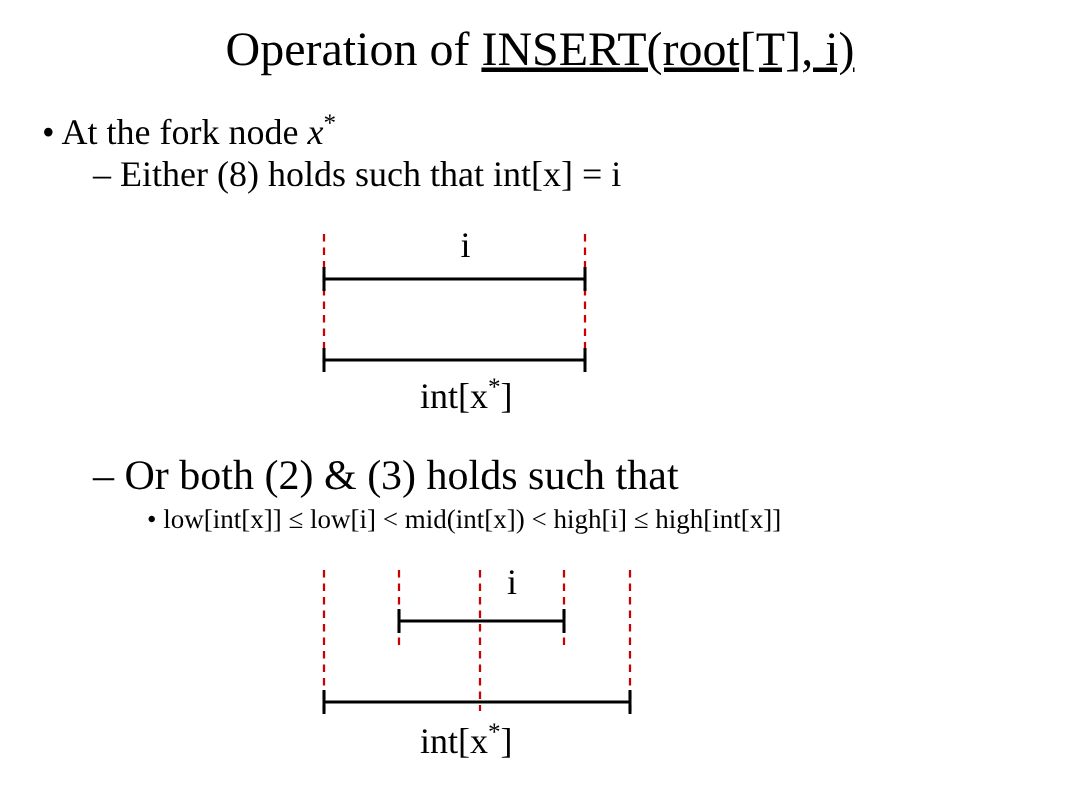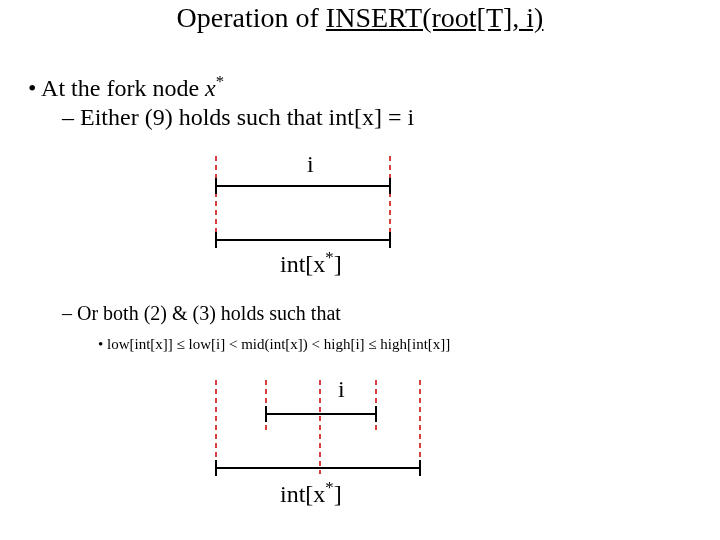--- a/index.html
+++ b/index.html
@@ -6,50 +6,50 @@
     margin: 0;
     padding: 0;
     width: 720px;
     height: 540px;
     font-family: "Times New Roman", Times, serif;
     color: #000;
     background: #fff;
     position: relative;
   }
   .title {
-    font-size: 28px;
+    font-size: 32px;
     text-align: center;
-    padding-top: 2px;
+    padding-top: 14px;
   }
   .title .u { text-decoration: underline; }
   .b1 {
     position: absolute;
     left: 28px;
     top: 72px;
     font-size: 24px;
   }
   .b1 .u { }
   .sup { font-size: 0.7em; vertical-align: super; }
   .sub1 {
     position: absolute;
     left: 62px;
     top: 104px;
     font-size: 24px;
   }
   .sub2 {
     position: absolute;
     left: 62px;
     top: 302px;
-    font-size: 20px;
+    font-size: 28px;
   }
   .sub2b {
     position: absolute;
     left: 98px;
     top: 336px;
-    font-size: 15px;
+    font-size: 18px;
   }
   .diagram1 {
     position: absolute;
     left: 204px;
     top: 150px;
     width: 240px;
     height: 130px;
   }
   .diagram2 {
     position: absolute;
@@ -96,21 +96,21 @@
 <body>
 
 <div class="title">
   <span>Operation of </span><span class="u">INSERT(root[T], i)</span>
 </div>
 
 <div class="b1">
   • <span class="u"><span>At the fork node </span><i><span>x</span></i><span class="sup">*</span></span>
 </div>
 
-<div class="sub1">– Either (9) holds such that int[x] = i</div>
+<div class="sub1">– Either (8) holds such that int[x] = i</div>
 
 <svg class="diagram1" width="240" height="130">
 
   <line class="dashed" x1="12" y1="6" x2="12" y2="96"></line>
   <line class="dashed" x1="186" y1="6" x2="186" y2="96"></line>
 
   <line class="solidbar" x1="12" y1="36" x2="186" y2="36"></line>
   <line class="solidbar" x1="12" y1="28" x2="12" y2="44"></line>
   <line class="solidbar" x1="186" y1="28" x2="186" y2="44"></line>
 

